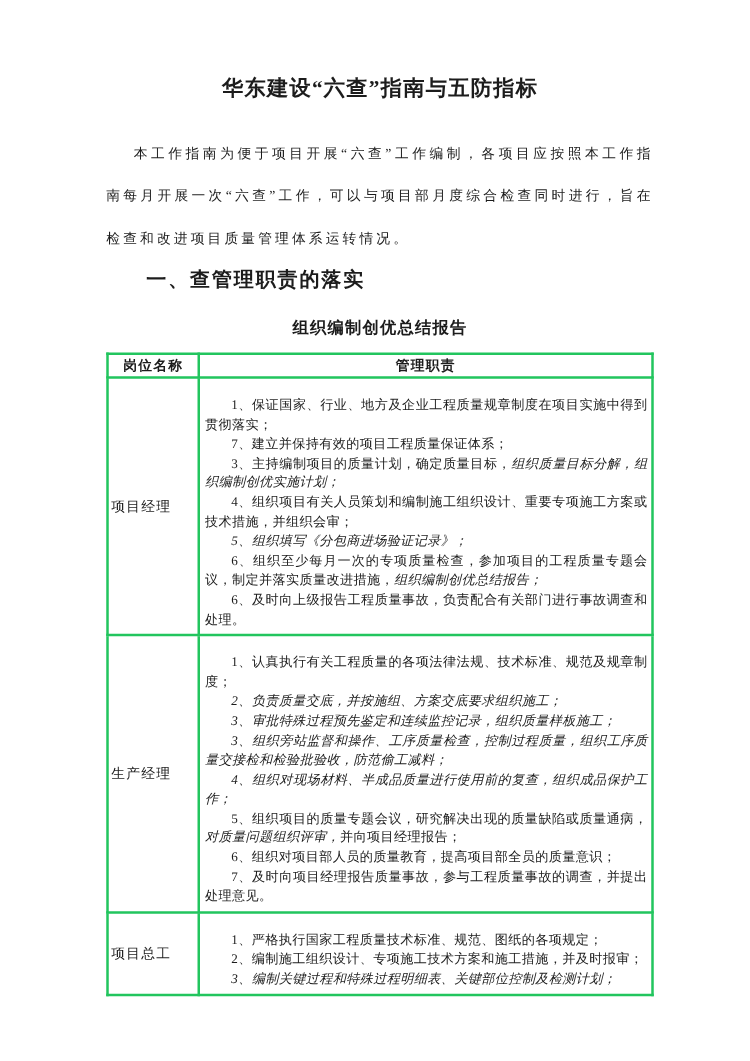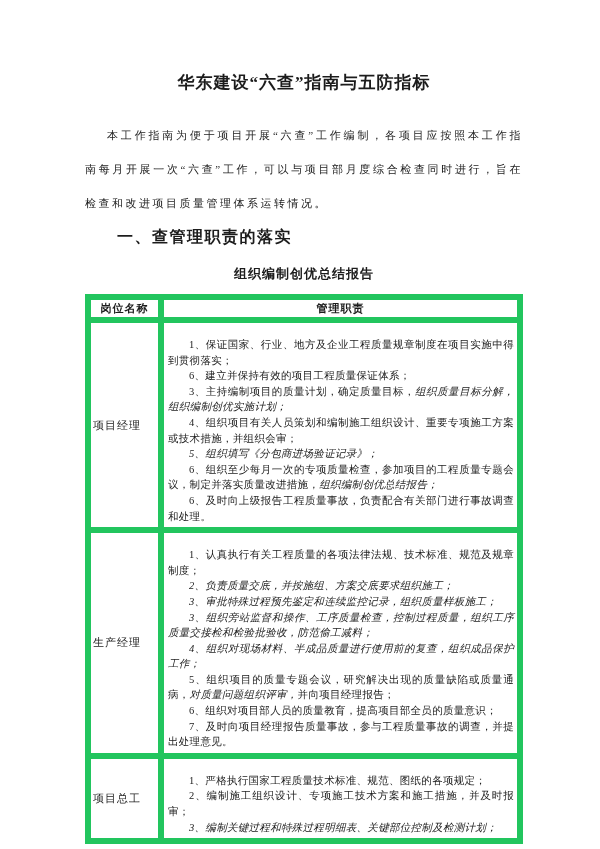--- a/index.html
+++ b/index.html
@@ -12,21 +12,21 @@
     font-family:"Liberation Serif","DejaVu Serif",serif;
     color:#1c1c1c;
     overflow:hidden;
   }
   .doc-title{
     text-align:center;
     font-size:17px;
     font-weight:bold;
     letter-spacing:1px;
     line-height:26px;
-    margin:12px 0 22px 0;
+    margin:0 0 22px 0;
   }
   .body-para{
     font-size:11px;
     line-height:34px;
     letter-spacing:2.5px;
     text-align:justify;
     text-indent:2em;
     margin:0;
   }
   .section-heading{
@@ -44,21 +44,21 @@
     letter-spacing:1px;
     margin:10px 0 10px 0;
     line-height:20px;
   }
   table.duties{
     border-collapse:collapse;
     width:438px;
     table-layout:fixed;
   }
   table.duties th, table.duties td{
-    border:6px solid #22c55e;
+    border:2px solid #22c55e;
     box-sizing:border-box;
     vertical-align:middle;
   }
   table.duties{border:2px solid #3a3a3a;}
   th.col-pos{width:73px;}
   table.duties th{
     font-size:11px;
     font-weight:bold;
     letter-spacing:1px;
     height:19px;
@@ -104,21 +104,21 @@
       <tr>
         <th class="col-pos">岗位名称</th>
         <th>管理职责</th>
       </tr>
     </thead>
     <tbody id="duties-body">
         <tr>
           <td class="pos-cell">项目经理</td>
           <td class="duty-cell">
             <p class="duty-item"><span>1、保证国家、行业、地方及企业工程质量规章制度在项目实施中得到贯彻落实；</span></p>
-            <p class="duty-item"><span>6、建立并保持有效的项目工程质量保证体系；</span></p>
+            <p class="duty-item"><span>7、建立并保持有效的项目工程质量保证体系；</span></p>
             <p class="duty-item"><span>3、主持编制项目的质量计划，确定质量目标，</span><span class="it">组织质量目标分解，组织编制创优实施计划；</span></p>
             <p class="duty-item"><span>4、组织项目有关人员策划和编制施工组织设计、重要专项施工方案或技术措施，并组织会审；</span></p>
             <p class="duty-item"><span class="it">5、组织填写《分包商进场验证记录》；</span></p>
             <p class="duty-item"><span>6、组织至少每月一次的专项质量检查，参加项目的工程质量专题会议，制定并落实质量改进措施，</span><span class="it">组织编制创优总结报告；</span></p>
             <p class="duty-item"><span>6、及时向上级报告工程质量事故，负责配合有关部门进行事故调查和处理。</span></p>
           </td>
         </tr>
         <tr>
           <td class="pos-cell">生产经理</td>
           <td class="duty-cell">

